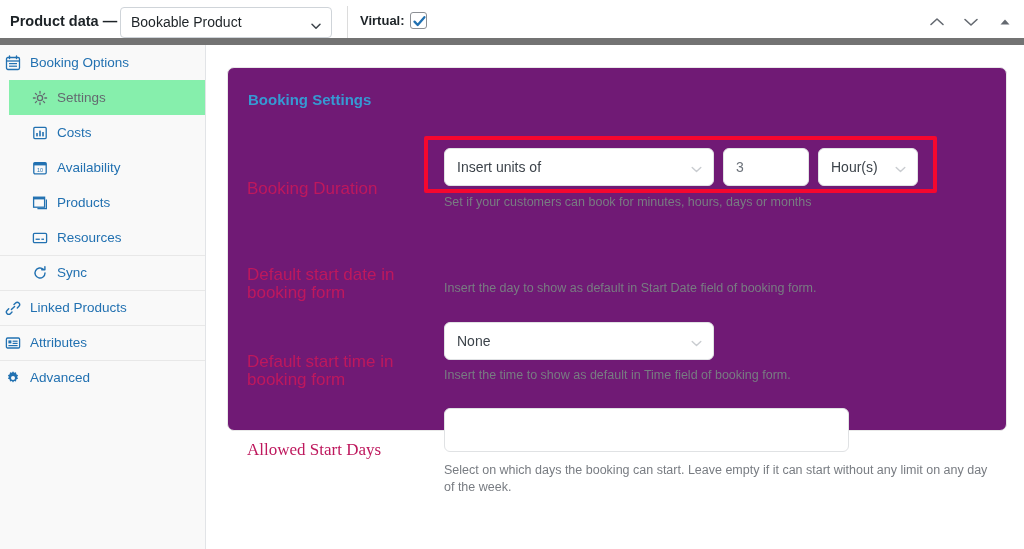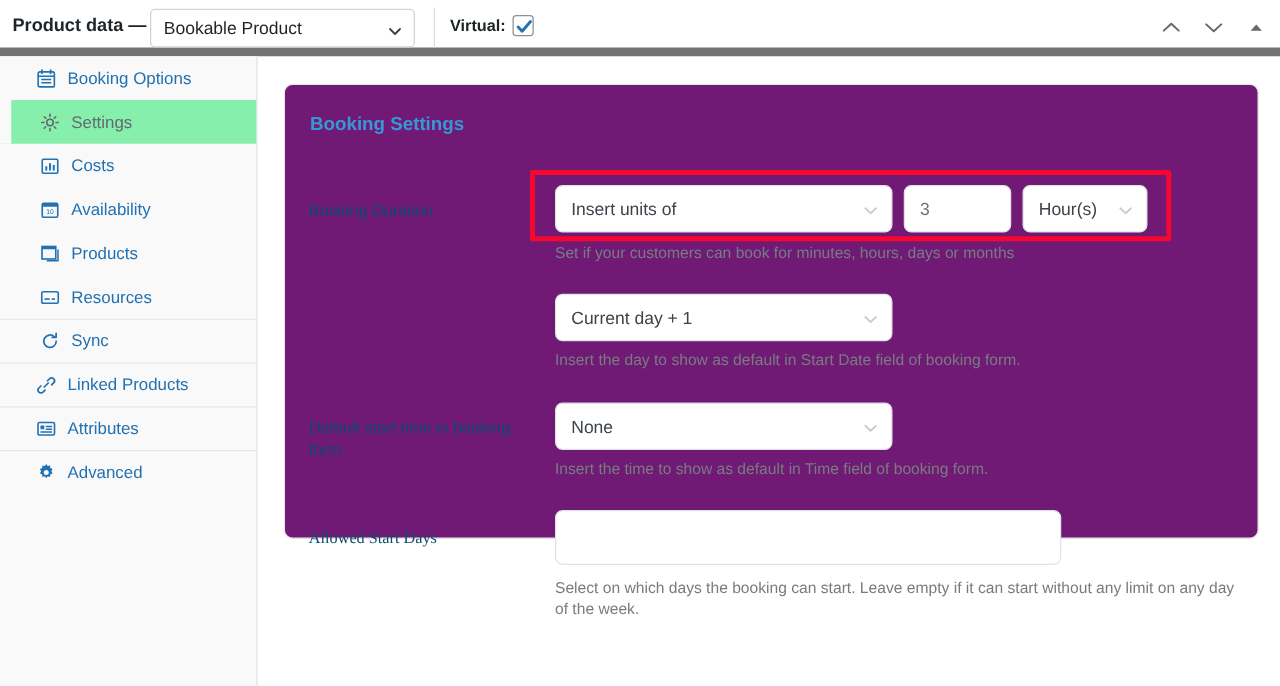--- a/index.html
+++ b/index.html
@@ -100,21 +100,21 @@
     left: 0; top: 45px;
     width: 206px; height: 504px;
     background: #f9f9f9;
     border-right: 1px solid #e2e4e7;
   }
   .nav-item {
     position: relative;
     display: flex;
     align-items: center;
     height: 35px;
-    padding-left: 28px;
+    padding-left: 4px;
     gap: 9px;
     font-size: 13.5px;
     color: #2271b1;
     white-space: nowrap;
   }
   .nav-item.sub { padding-left: 31px; }
   .nav-item.group-top { border-top: 1px solid #e8e8e8; }
   .nav-item.active {
     background: #86efac;
     color: #646970;
@@ -146,24 +146,25 @@
     position: absolute;
     left: 20px; top: 23px;
     font-size: 15px;
     font-weight: bold;
     color: #3699d3;
     white-space: nowrap;
   }
 
   .field-label {
     position: absolute;
-    font-size: 13px;
-    color: #0c4a6e;
+    font-size: 17px;
+    color: #be185d;
     line-height: 18px;
     width: 190px;
+    margin-top: 20px;
   }
   .help-text {
     position: absolute;
     font-size: 12.5px;
     color: #787c82;
     line-height: 17px;
   }
 
   .ctl {
     position: absolute;
@@ -399,29 +400,22 @@
       <svg width="13" height="13" viewBox="0 0 13 13">
           <path d="M2.2 4.6 L6.5 8.6 L10.8 4.6" fill="none" stroke="#c9ccd0" stroke-width="1.4" stroke-linecap="round" stroke-linejoin="round"></path>
         </svg>
     </span>
   </div>
 
   <div class="help-text" style="left:444px; top:194px; width:520px;">Set if your customers can book for minutes, hours, days or months</div>
 
   <div class="highlight-box"></div>
 
-
-  <div class="ctl" style="left:444px; top:235px; width:270px;">
-    <span class="val">Current day + 1</span>
-    <span class="chev">
-      <svg width="13" height="13" viewBox="0 0 13 13">
-          <path d="M2.2 4.6 L6.5 8.6 L10.8 4.6" fill="none" stroke="#c9ccd0" stroke-width="1.4" stroke-linecap="round" stroke-linejoin="round"></path>
-        </svg>
-    </span>
-  </div>
+  <div class="field-label" style="left:247px; top:246px;">Default start date in booking form</div>
+
 
   <div class="help-text" style="left:444px; top:280px; width:530px;">Insert the day to show as default in Start Date field of booking form.</div>
 
   <div class="field-label" style="left:247px; top:333px;">Default start time in booking form</div>
 
   <div class="ctl" style="left:444px; top:322px; width:270px;">
     <span class="val">None</span>
     <span class="chev">
       <svg width="13" height="13" viewBox="0 0 13 13">
           <path d="M2.2 4.6 L6.5 8.6 L10.8 4.6" fill="none" stroke="#c9ccd0" stroke-width="1.4" stroke-linecap="round" stroke-linejoin="round"></path>

